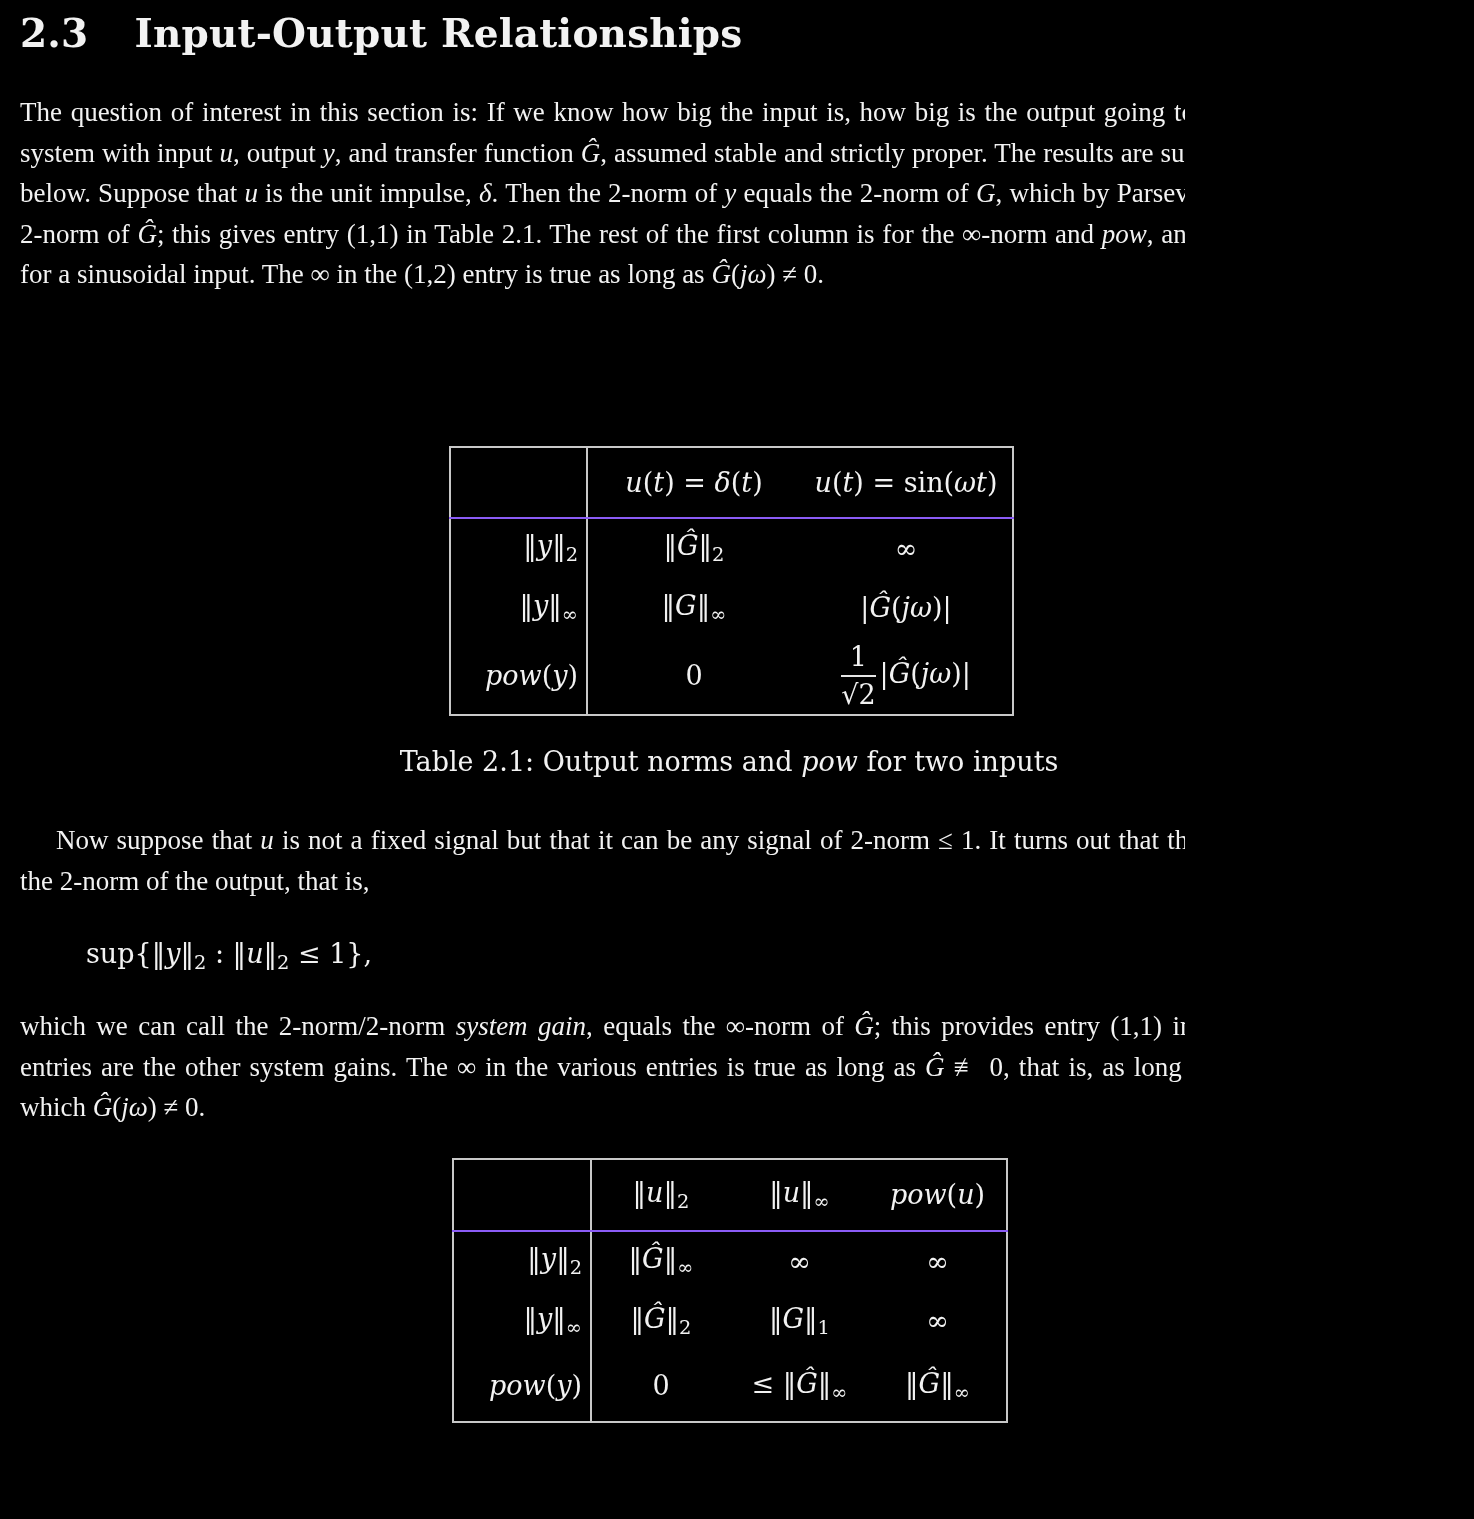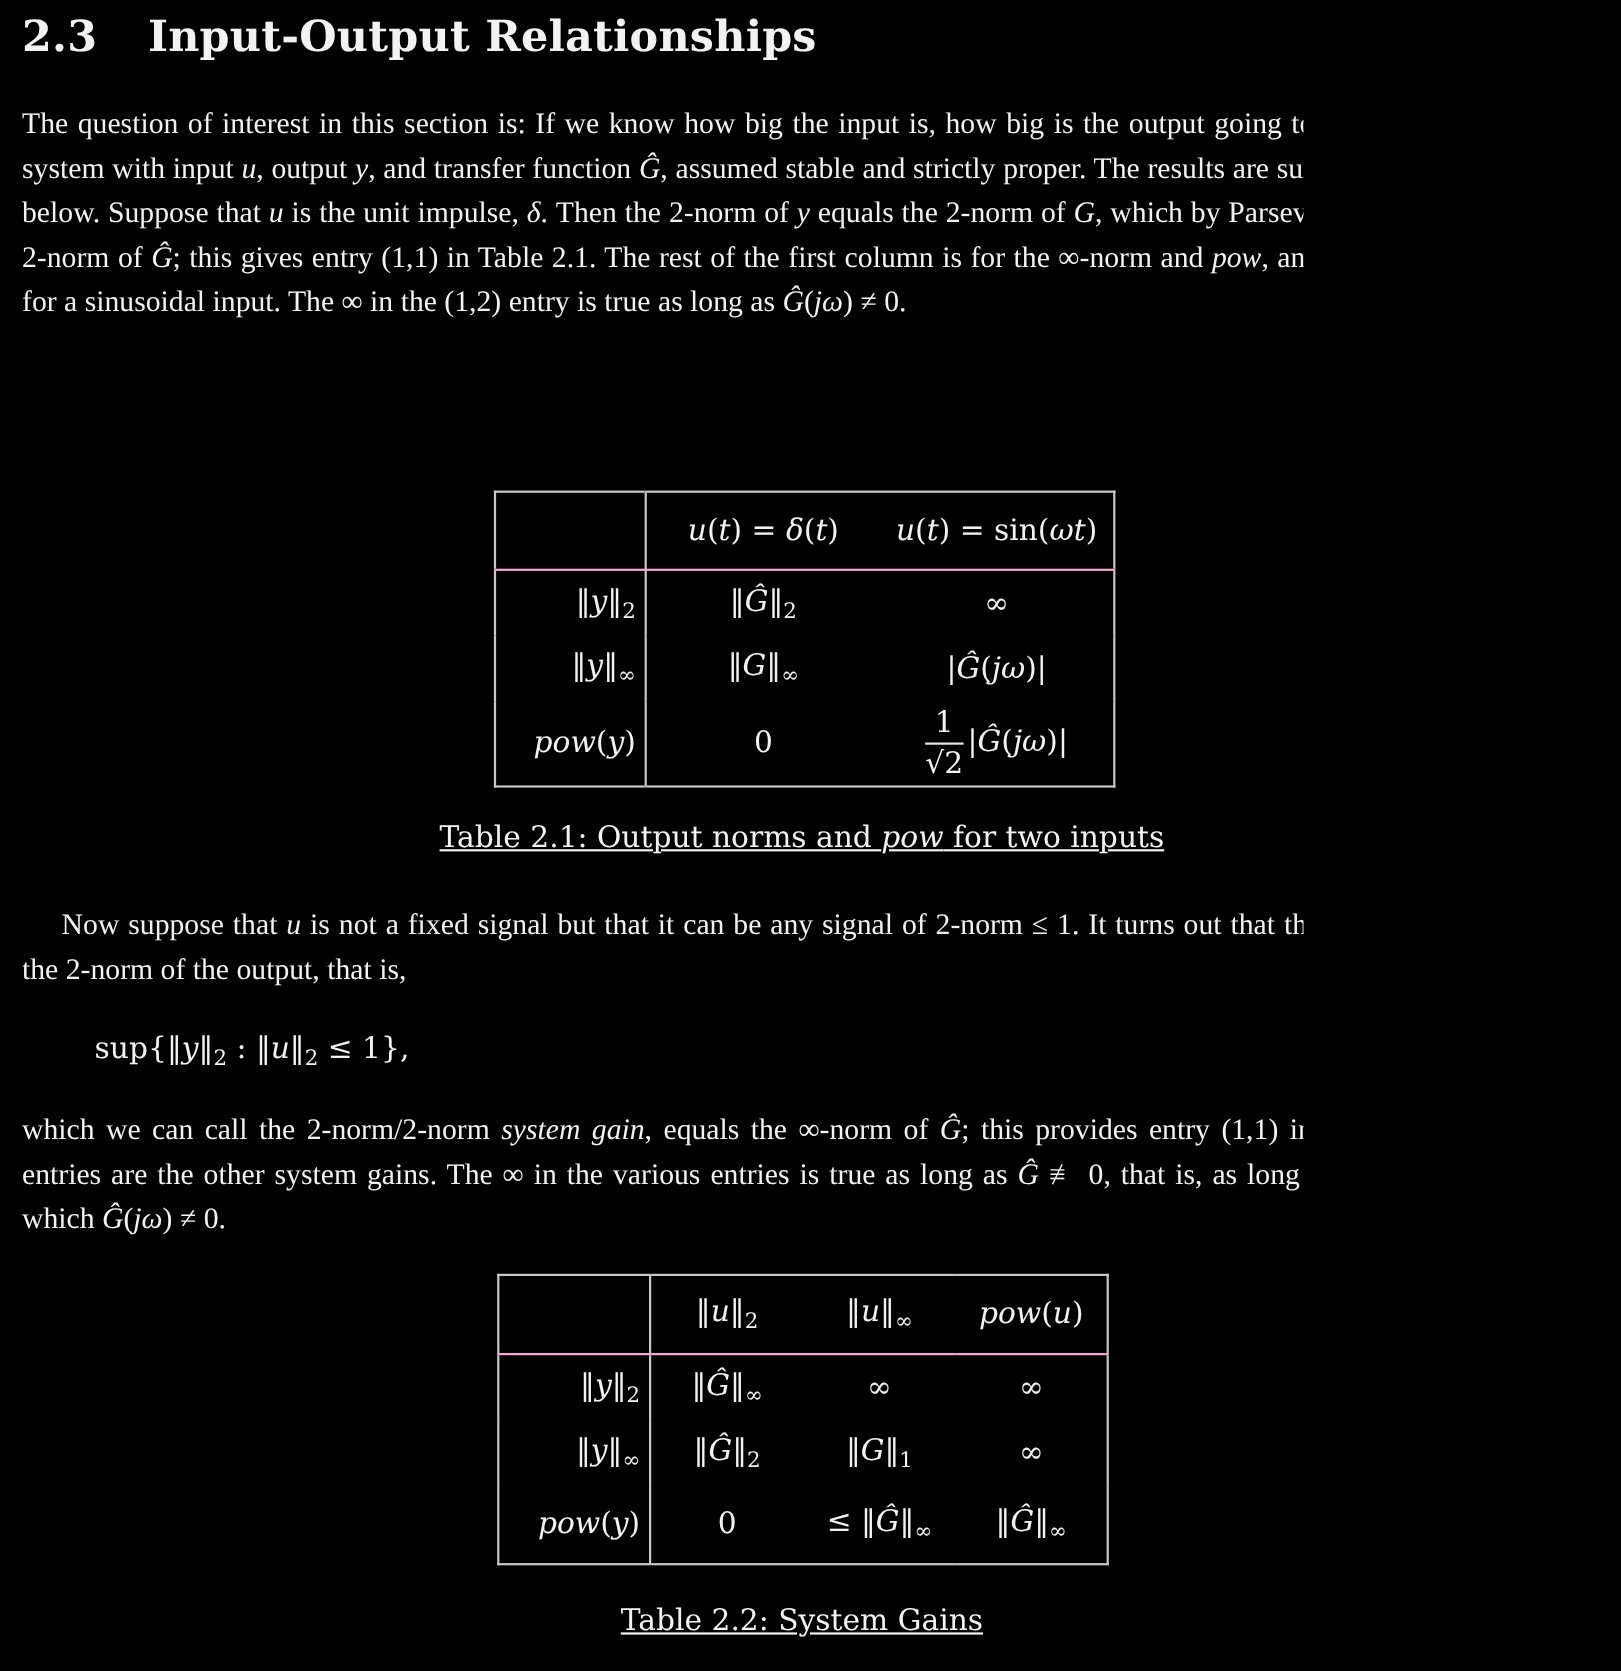--- a/index.html
+++ b/index.html
@@ -6,29 +6,29 @@
   .page{position:relative;width:1185px;height:1519px;background:#000;color:#f2f2f2;
         font-family:"DejaVu Serif","Liberation Serif",serif;overflow:hidden;}
   .abs{position:absolute;}
   .section-heading{left:20px;top:10px;font-size:39px;font-weight:bold;letter-spacing:.2px;}
   .sec-num{margin-right:46px;}
   .body{font-size:27px;line-height:40.5px;text-align:justify;margin:0;font-family:Liberation Serif, serif;}
   .para1{left:20px;top:92px;width:1418px;}
   .para2{left:20px;top:820px;width:1418px;text-indent:36px;}
   .para3{left:20px;top:1006px;width:1418px;}
   .equation{left:86px;top:938px;font-size:27px;}
-  .caption{left:20px;width:1418px;text-align:center;font-size:27px;text-decoration:underline;}
+  .caption{left:20px;width:1418px;text-align:center;font-size:27px;}
   .cap1{top:746px;}
   .cap2{top:1458px;}
   table.norm{border-collapse:collapse;border:2px solid #c8c8c8;font-size:27px;line-height:1.25;}
   .t1{left:449px;top:446px;}
   .t2{left:452px;top:1158px;padding-left:15px;}
   table.norm td{text-align:center;vertical-align:middle;padding:0 8px;}
   table.norm td.rowlab{text-align:right;padding-left:18px;border-right:2px solid #c8c8c8;}
-  table.norm tr.head td{border-bottom:2px solid #f9a8d4;}
+  table.norm tr.head td{border-bottom:2px solid #8b5cf6;}
   sub{font-size:.72em;}
   .hl{background:#161b26;padding:2px 3px;}
   .frac{display:inline-block;vertical-align:middle;text-align:center;margin-right:4px;}
   .frac .num{display:block;border-bottom:2px solid #e6e6e6;padding:0 5px 1px;}
   .frac .den{display:block;padding-top:1px;}
 </style>
 </head>
 <body>
 
 <div class="page">
@@ -107,15 +107,14 @@
     </tr>
     <tr style="height:71px">
       <td class="rowlab"><i>pow</i>(<i>y</i>)</td>
       <td>0</td>
       <td>≤ ‖<i>Ĝ</i>‖<sub>∞</sub></td>
       <td>‖<i>Ĝ</i>‖<sub>∞</sub></td>
     </tr>
   </tbody>
     </table>
 
-  <div class="abs caption cap2">Table 2.2: System Gains</div>
 
 </div>
 
 </body></html>

